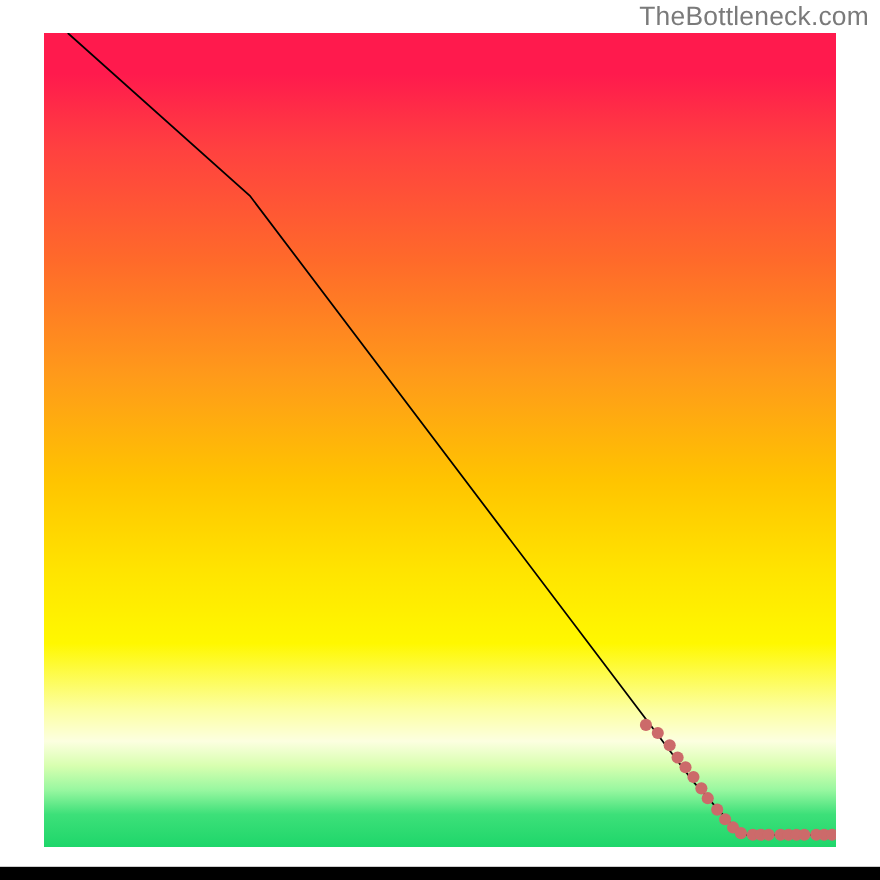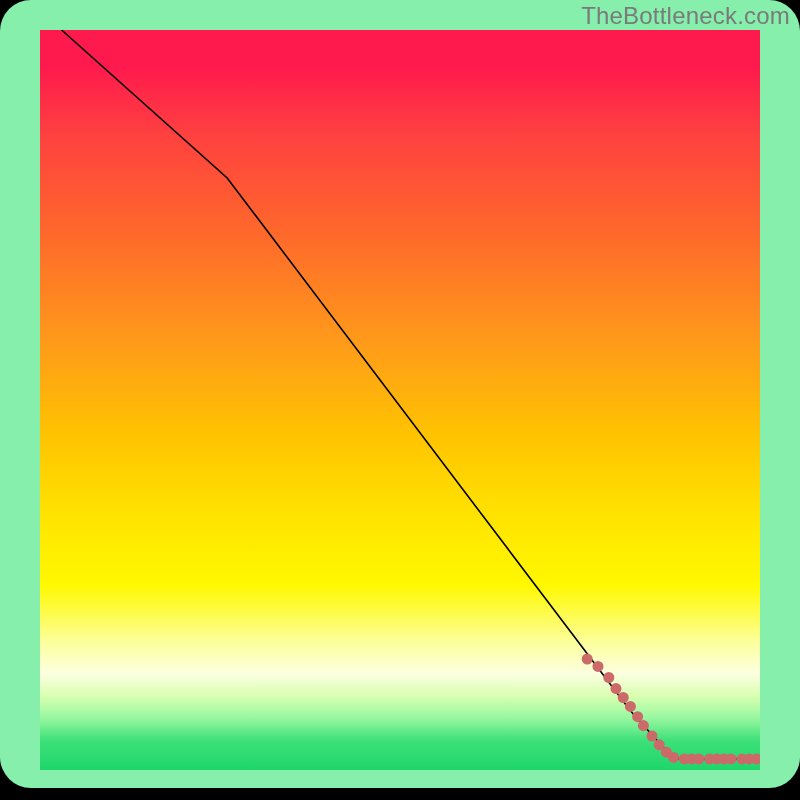--- a/index.html
+++ b/index.html
@@ -8,22 +8,21 @@
     width: 800px;
     height: 800px;
     background: #000;
     font-family: Arial, Helvetica, sans-serif;
     overflow: hidden;
   }
   .frame {
     position: relative;
     width: 800px;
     height: 788px;
-    background: #86efac;
-    border-radius: 31px;
+    background: #ffffff;
   }
   .watermark {
     position: absolute;
     top: 2px;
     right: 10px;
     color: #7a7a7a;
     font-size: 24px;
     font-weight: 500;
     letter-spacing: 0.2px;
     z-index: 5;

